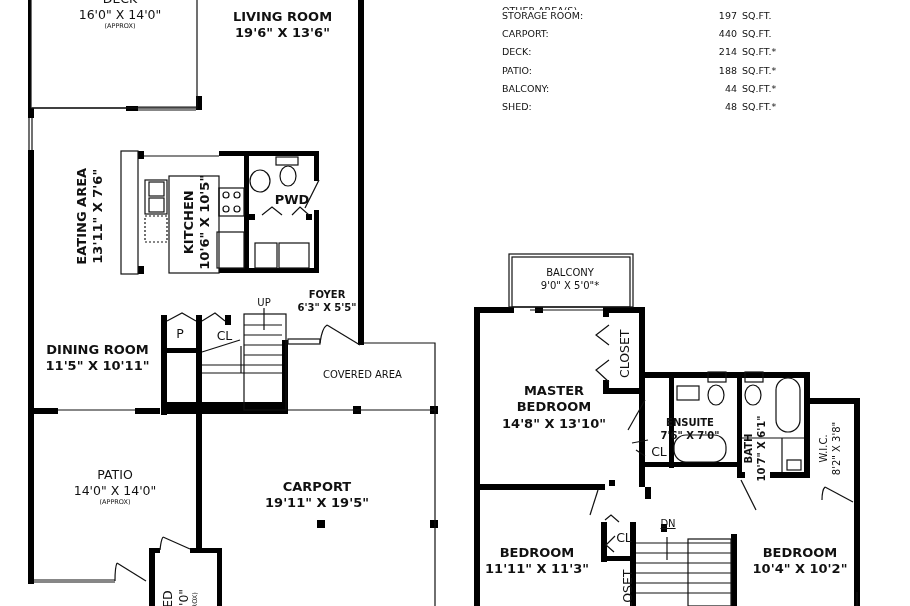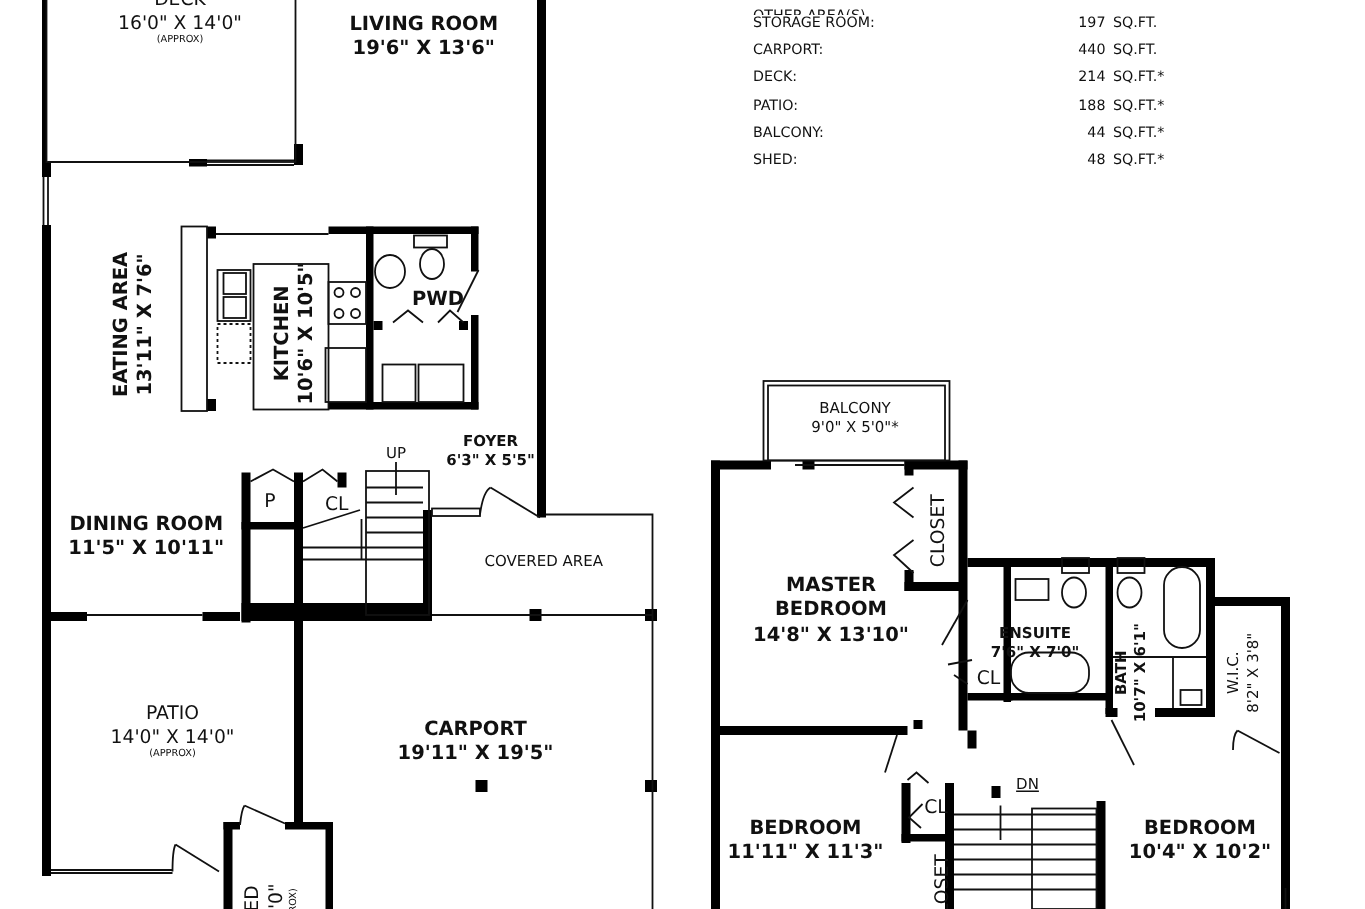--- a/index.html
+++ b/index.html
@@ -335,20 +335,20 @@
 </div>
 
 <div class="lbl r rot" style="left:603px;top:586px;width:50px;">
   <div>CLOSET</div>
 </div>
 
 <div class="lbl r" style="left:612px;top:530px;width:24px;">
   <div>CL</div>
 </div>
 
-<div class="lbl s" style="left:674px;top:518px;width:22px;text-decoration:underline;">
+<div class="lbl s" style="left:657px;top:518px;width:22px;text-decoration:underline;">
   <div>DN</div>
 </div>
 
 <div class="lbl b" style="left:745px;top:545px;width:110px;">
   <div>BEDROOM</div>
   <div>10'4" X 10'2"</div>
 </div>
 
 </body></html>

